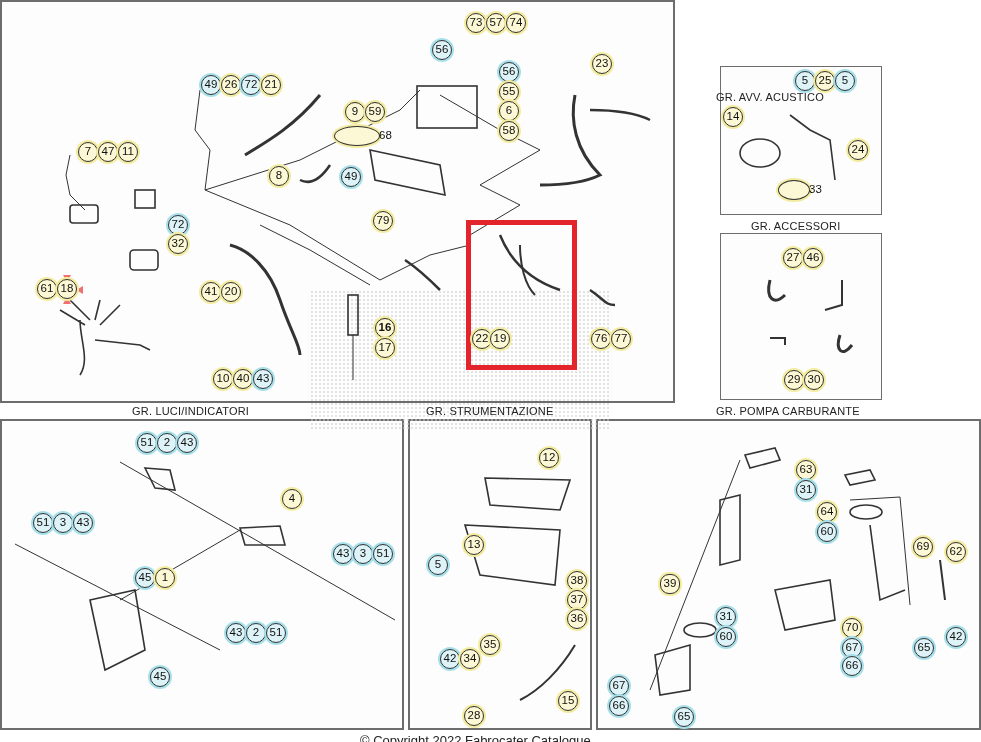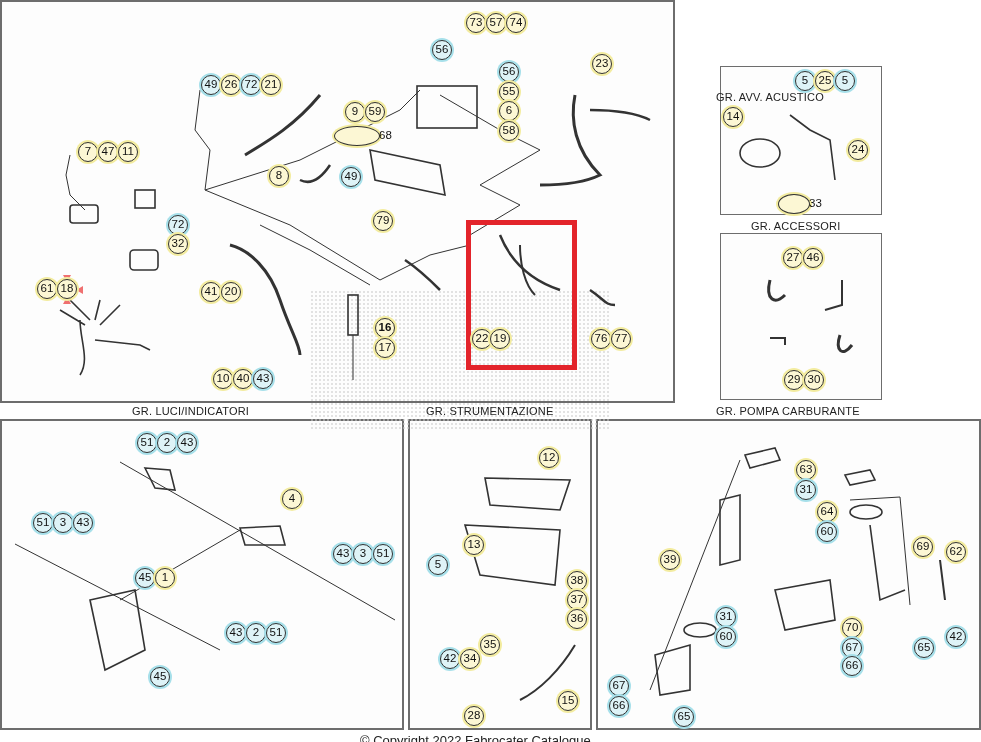--- a/index.html
+++ b/index.html
@@ -147,21 +147,21 @@
     <div class="callout y" style="left: 591px; top: 329px;">76</div>
     <div class="callout y" style="left: 611px; top: 329px;">77</div>
     <div class="callout y" style="left: 213px; top: 369px;">10</div>
     <div class="callout y" style="left: 233px; top: 369px;">40</div>
     <div class="callout c" style="left: 253px; top: 369px;">43</div>
     <div class="callout c" style="left: 795px; top: 71px;">5</div>
     <div class="callout y" style="left: 815px; top: 71px;">25</div>
     <div class="callout c" style="left: 835px; top: 71px;">5</div>
     <div class="callout y" style="left: 723px; top: 107px;">14</div>
     <div class="callout y" style="left: 848px; top: 140px;">24</div>
-    <div class="callout y" style="left: 778px; top: 194px; padding-left: 30px;">33</div>
+    <div class="callout y" style="left: 778px; top: 180px; padding-left: 30px;">33</div>
     <div class="callout y" style="left: 783px; top: 248px;">27</div>
     <div class="callout y" style="left: 803px; top: 248px;">46</div>
     <div class="callout y" style="left: 784px; top: 370px;">29</div>
     <div class="callout y" style="left: 804px; top: 370px;">30</div>
     <div class="callout c" style="left: 137px; top: 433px;">51</div>
     <div class="callout c" style="left: 157px; top: 433px;">2</div>
     <div class="callout c" style="left: 177px; top: 433px;">43</div>
     <div class="callout y" style="left: 282px; top: 489px;">4</div>
     <div class="callout c" style="left: 33px; top: 513px;">51</div>
     <div class="callout c" style="left: 53px; top: 513px;">3</div>
@@ -185,21 +185,21 @@
     <div class="callout y" style="left: 460px; top: 649px;">34</div>
     <div class="callout y" style="left: 480px; top: 635px;">35</div>
     <div class="callout y" style="left: 558px; top: 691px;">15</div>
     <div class="callout y" style="left: 464px; top: 706px;">28</div>
     <div class="callout y" style="left: 796px; top: 460px;">63</div>
     <div class="callout c" style="left: 796px; top: 480px;">31</div>
     <div class="callout y" style="left: 817px; top: 502px;">64</div>
     <div class="callout c" style="left: 817px; top: 522px;">60</div>
     <div class="callout y" style="left: 913px; top: 537px;">69</div>
     <div class="callout y" style="left: 946px; top: 542px;">62</div>
-    <div class="callout y" style="left: 660px; top: 550px;">39</div>
+    <div class="callout y" style="left: 660px; top: 574px; border-radius: 9px;">39</div>
     <div class="callout c" style="left: 716px; top: 607px;">31</div>
     <div class="callout c" style="left: 716px; top: 627px;">60</div>
     <div class="callout y" style="left: 842px; top: 618px;">70</div>
     <div class="callout c" style="left: 946px; top: 627px;">42</div>
     <div class="callout c" style="left: 842px; top: 638px;">67</div>
     <div class="callout c" style="left: 914px; top: 638px;">65</div>
     <div class="callout c" style="left: 842px; top: 656px;">66</div>
     <div class="callout c" style="left: 609px; top: 676px;">67</div>
     <div class="callout c" style="left: 609px; top: 696px;">66</div>
     <div class="callout c" style="left: 674px; top: 707px;">65</div>

